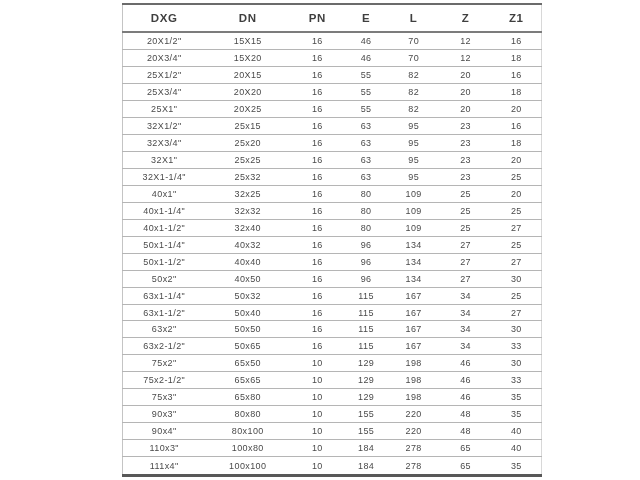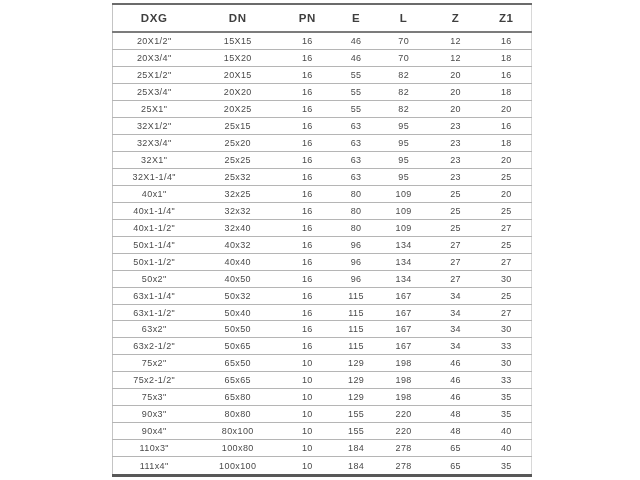--- a/index.html
+++ b/index.html
@@ -10,21 +10,21 @@
   }
   .page {
     position: relative;
     width: 640px;
     height: 480px;
     background: #ffffff;
     overflow: hidden;
   }
   table.spec {
     position: absolute;
-    left: 112px;
+    left: 122px;
     top: 3px;
     width: 420px;
     height: 474px;
     border-collapse: collapse;
     table-layout: fixed;
     border-top: 2px solid #6b6b6b;
     border-bottom: 3px solid #585858;
     border-left: 1px solid #c4c4c4;
     border-right: 1px solid #d8d8d8;
     background: #ffffff;

